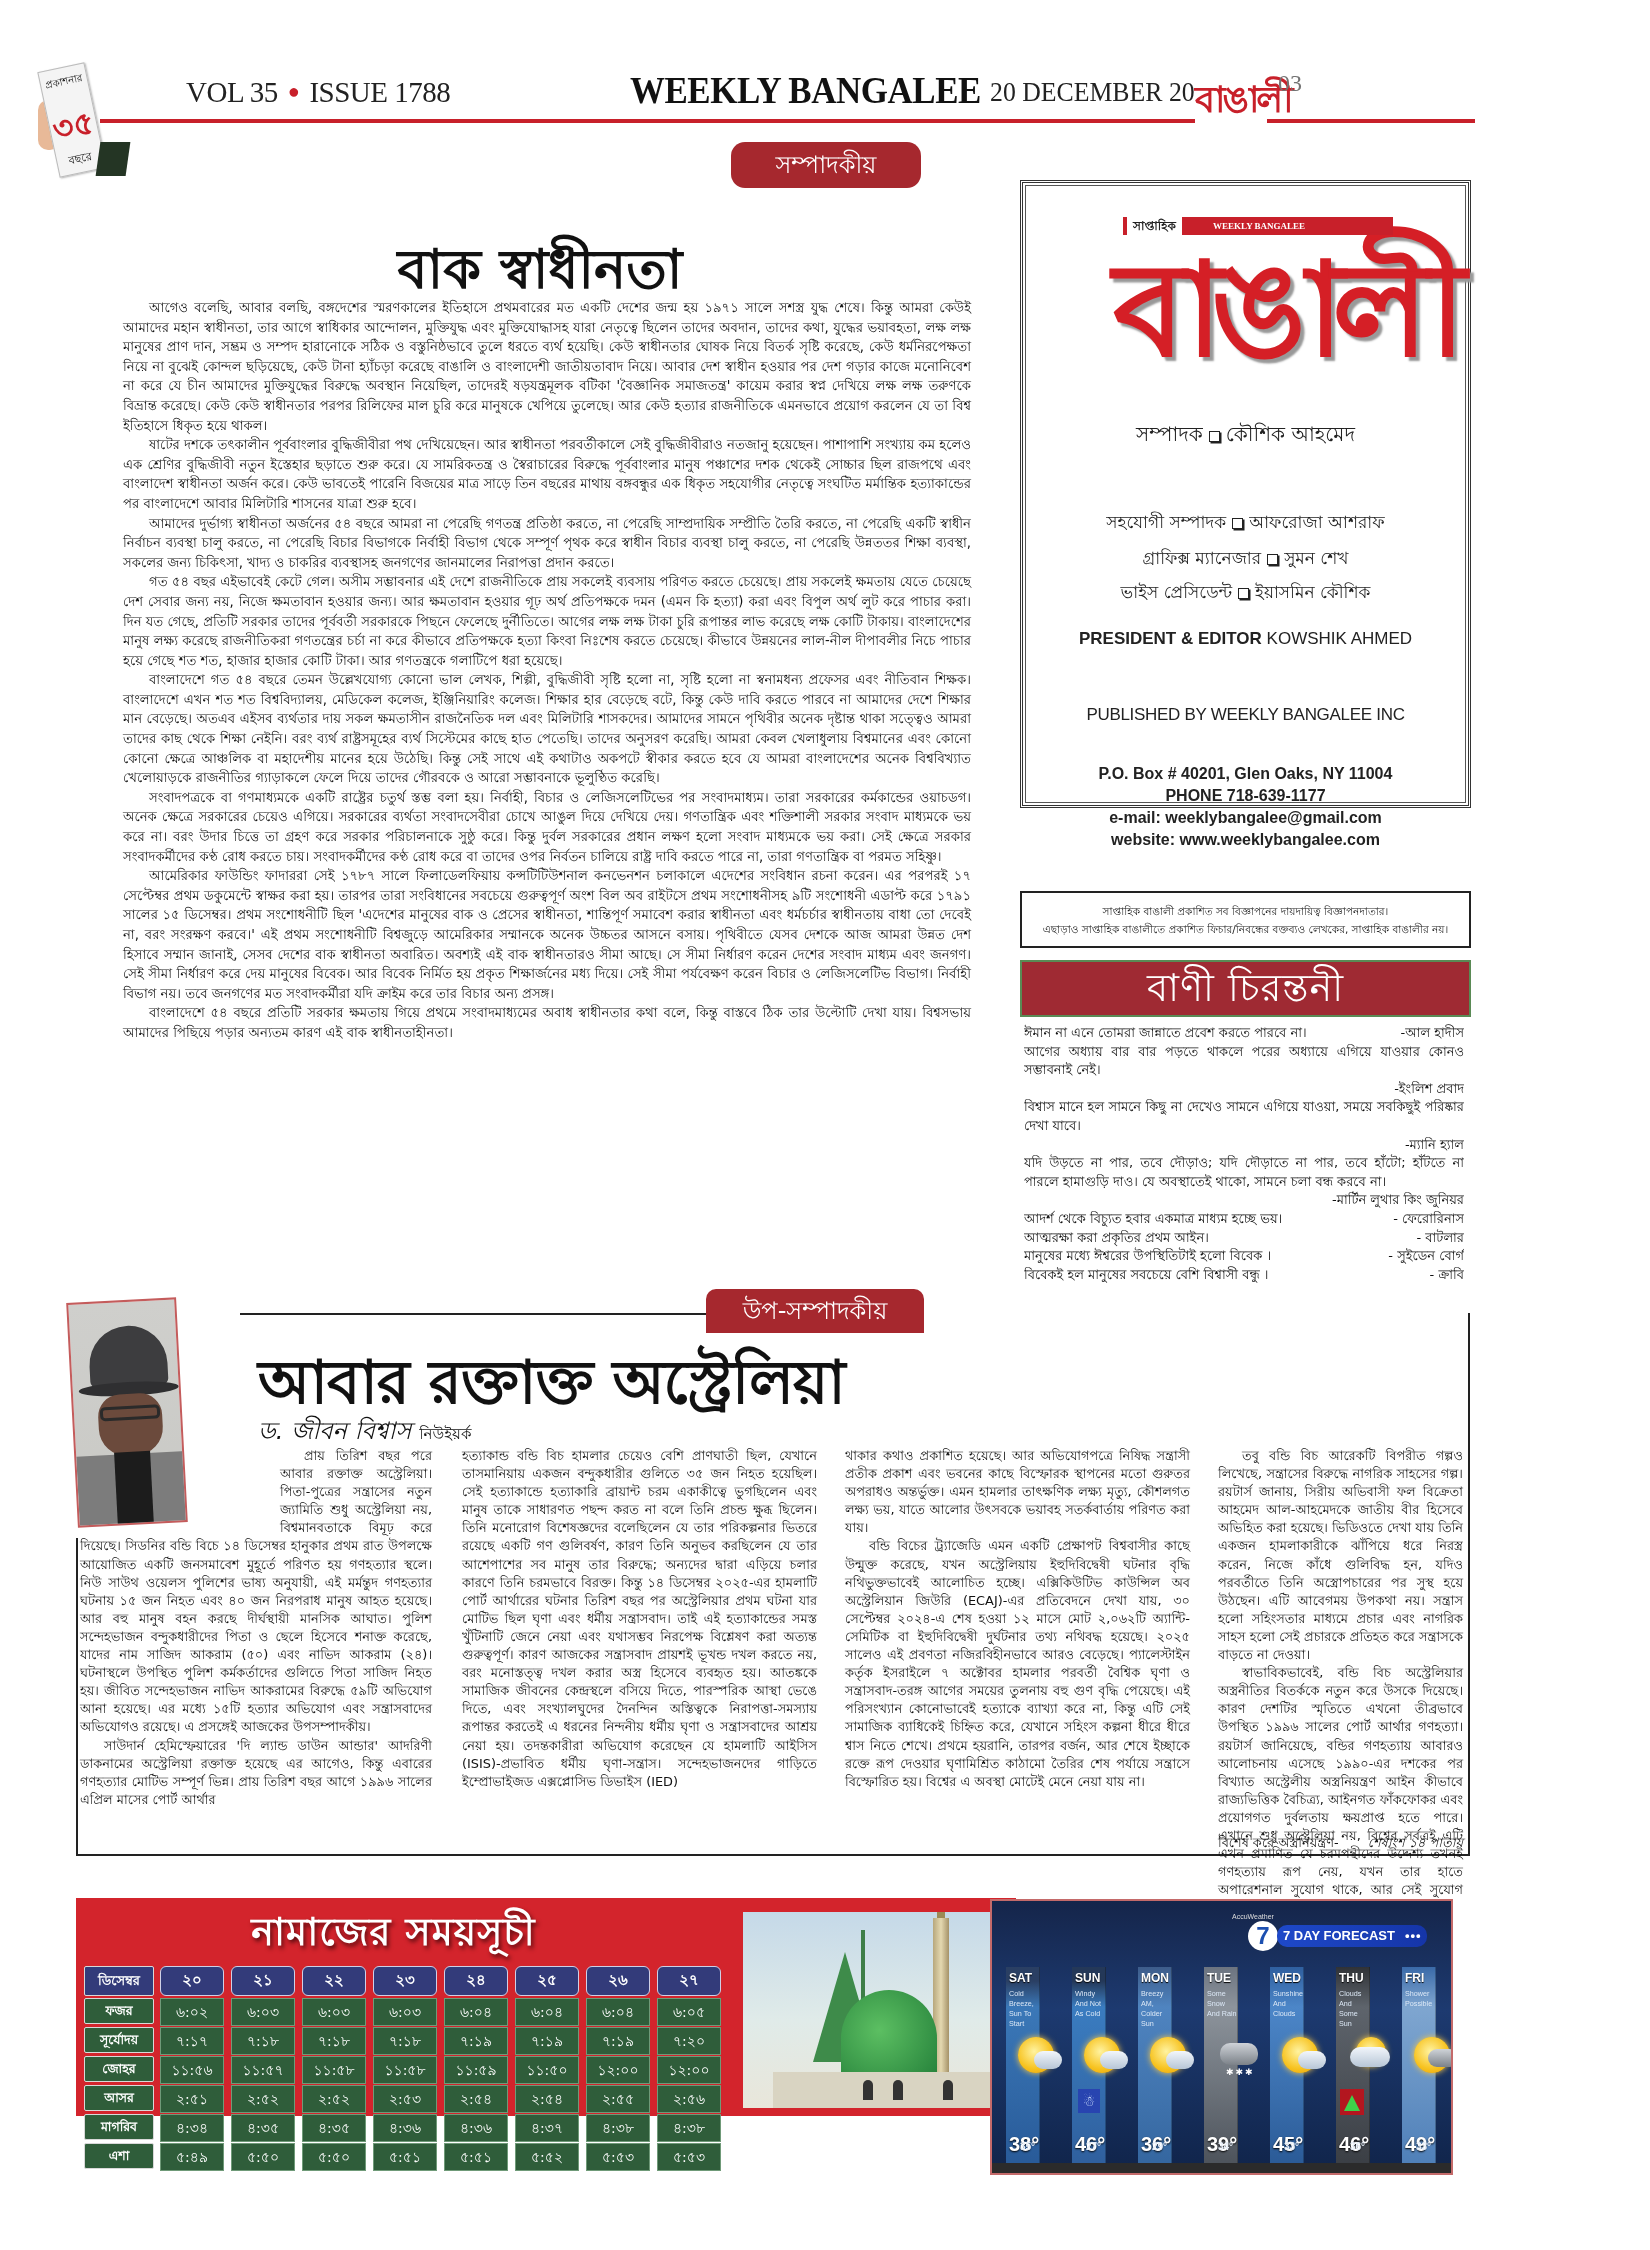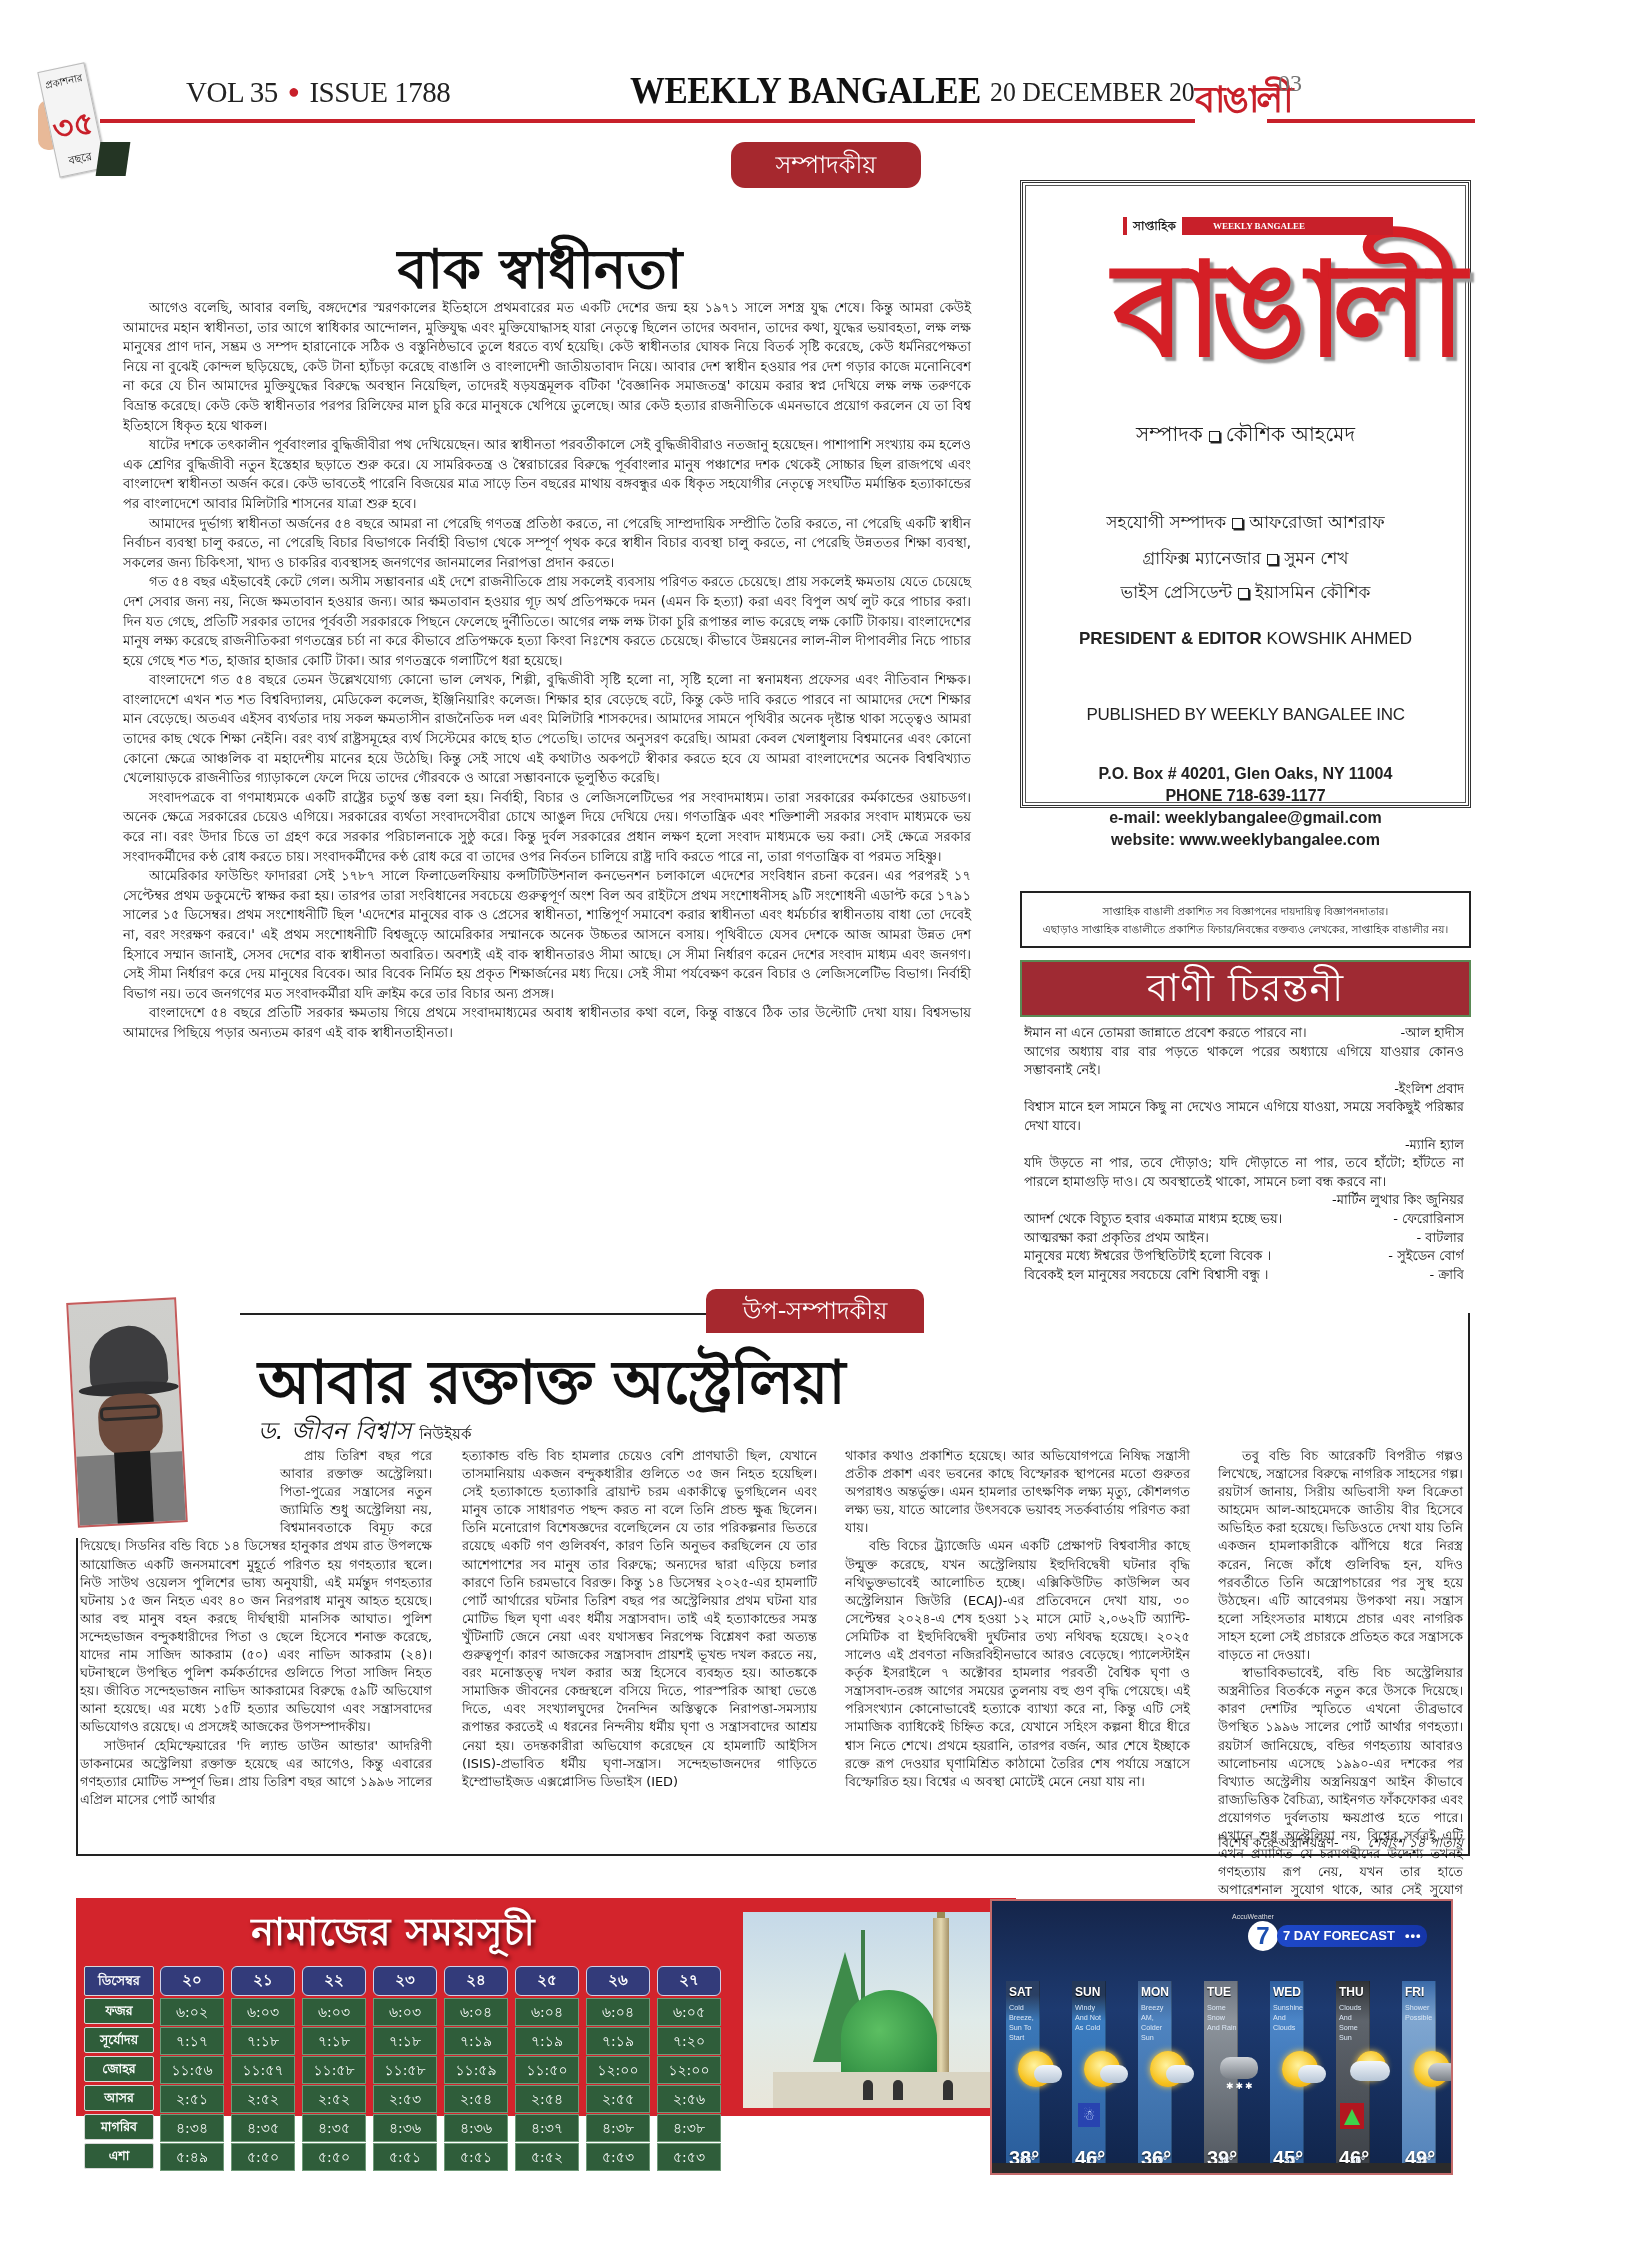--- a/index.html
+++ b/index.html
@@ -108,21 +108,21 @@
   .prayer-img .dome { position: absolute; left: 98px; top: 78px; width: 96px; height: 100px; background: radial-gradient(circle at 40% 40%, #5cbf62, #1f7a36); border-radius: 48px 48px 10px 10px; }
   .prayer-img .base { position: absolute; left: 30px; top: 160px; width: 236px; height: 36px; background: #d9d4c2; }
   .prayer-img .arch { position: absolute; top: 168px; width: 10px; height: 20px; background: #333; border-radius: 5px 5px 0 0; }
 
   
   .weather { position: absolute; left: 990px; top: 1899px; width: 463px; height: 276px; background: linear-gradient(180deg,#15254a 0%,#1d3a70 40%,#10244a 100%); border: 2px solid #c46a6a; overflow: hidden; }
   .wx-brand { position: absolute; left: 240px; top: 12px; font-size: 7px; color: #ddd; font-family: "Liberation Sans", sans-serif; }
   .wx-logo { position: absolute; left: 256px; top: 20px; width: 30px; height: 30px; border-radius: 50%; background: #fff; color: #1c4fb0; font-size: 24px; font-weight: bold; font-family: "Liberation Sans", sans-serif; text-align: center; line-height: 30px; }
   .wx-banner { position: absolute; left: 285px; top: 24px; width: 150px; height: 22px; background: linear-gradient(90deg,#1e49c9,#1535a8); color: #fff; font-family: "Liberation Sans", sans-serif; font-weight: bold; font-size: 13px; line-height: 22px; padding-left: 6px; border-radius: 10px; }
   .wx-banner .dots { margin-left: 10px; letter-spacing: 1px; }
-  .wx-days { position: absolute; left: 14px; top: 80px; width: 430px; height: 200px; display: flex; gap: 32px; }
+  .wx-days { position: absolute; left: 14px; top: 66px; width: 430px; height: 200px; display: flex; gap: 32px; }
   .wx-day { position: relative; flex: 1; height: 200px; border-right: 1px solid rgba(0,0,0,0.25); font-family: "Liberation Sans", sans-serif; color: #fff; }
   .wx-day .dn { position: absolute; left: 3px; top: 4px; font-size: 12px; font-weight: bold; text-shadow: 0 1px 1px #000; }
   .wx-day .desc { position: absolute; left: 3px; top: 22px; font-size: 7.2px; line-height: 10px; color: #dce8f6; }
   .wx-day .icon { position: absolute; left: 12px; top: 70px; width: 42px; height: 42px; }
   .wx-day .sun { position: absolute; left: 0; top: 0; width: 36px; height: 36px; border-radius: 50%; background: radial-gradient(circle at 45% 40%, #fff3a0, #f7c21e 60%, #e59a0a); box-shadow: 0 0 6px #f6c94a; }
   .wx-day .cloud { position: absolute; left: 16px; top: 14px; width: 28px; height: 18px; border-radius: 10px; background: linear-gradient(180deg,#f2f6fb,#b7c6d6); }
   .wx-day .cloud.grey { left: 4px; top: 6px; width: 38px; height: 22px; background: linear-gradient(180deg,#cfd3d8,#7b8188); }
   .wx-day .snow { position: absolute; left: 10px; top: 30px; font-size: 9px; color: #fff; letter-spacing: 2px; }
   .wx-day .hi { position: absolute; left: 3px; top: 146px; font-size: 20px; font-weight: bold; text-shadow: 0 1px 2px #000; margin-top: 20px; }
   .wx-day .lo { position: absolute; right: 4px; top: 174px; font-size: 10px; font-weight: bold; color: #e6eef8; }

